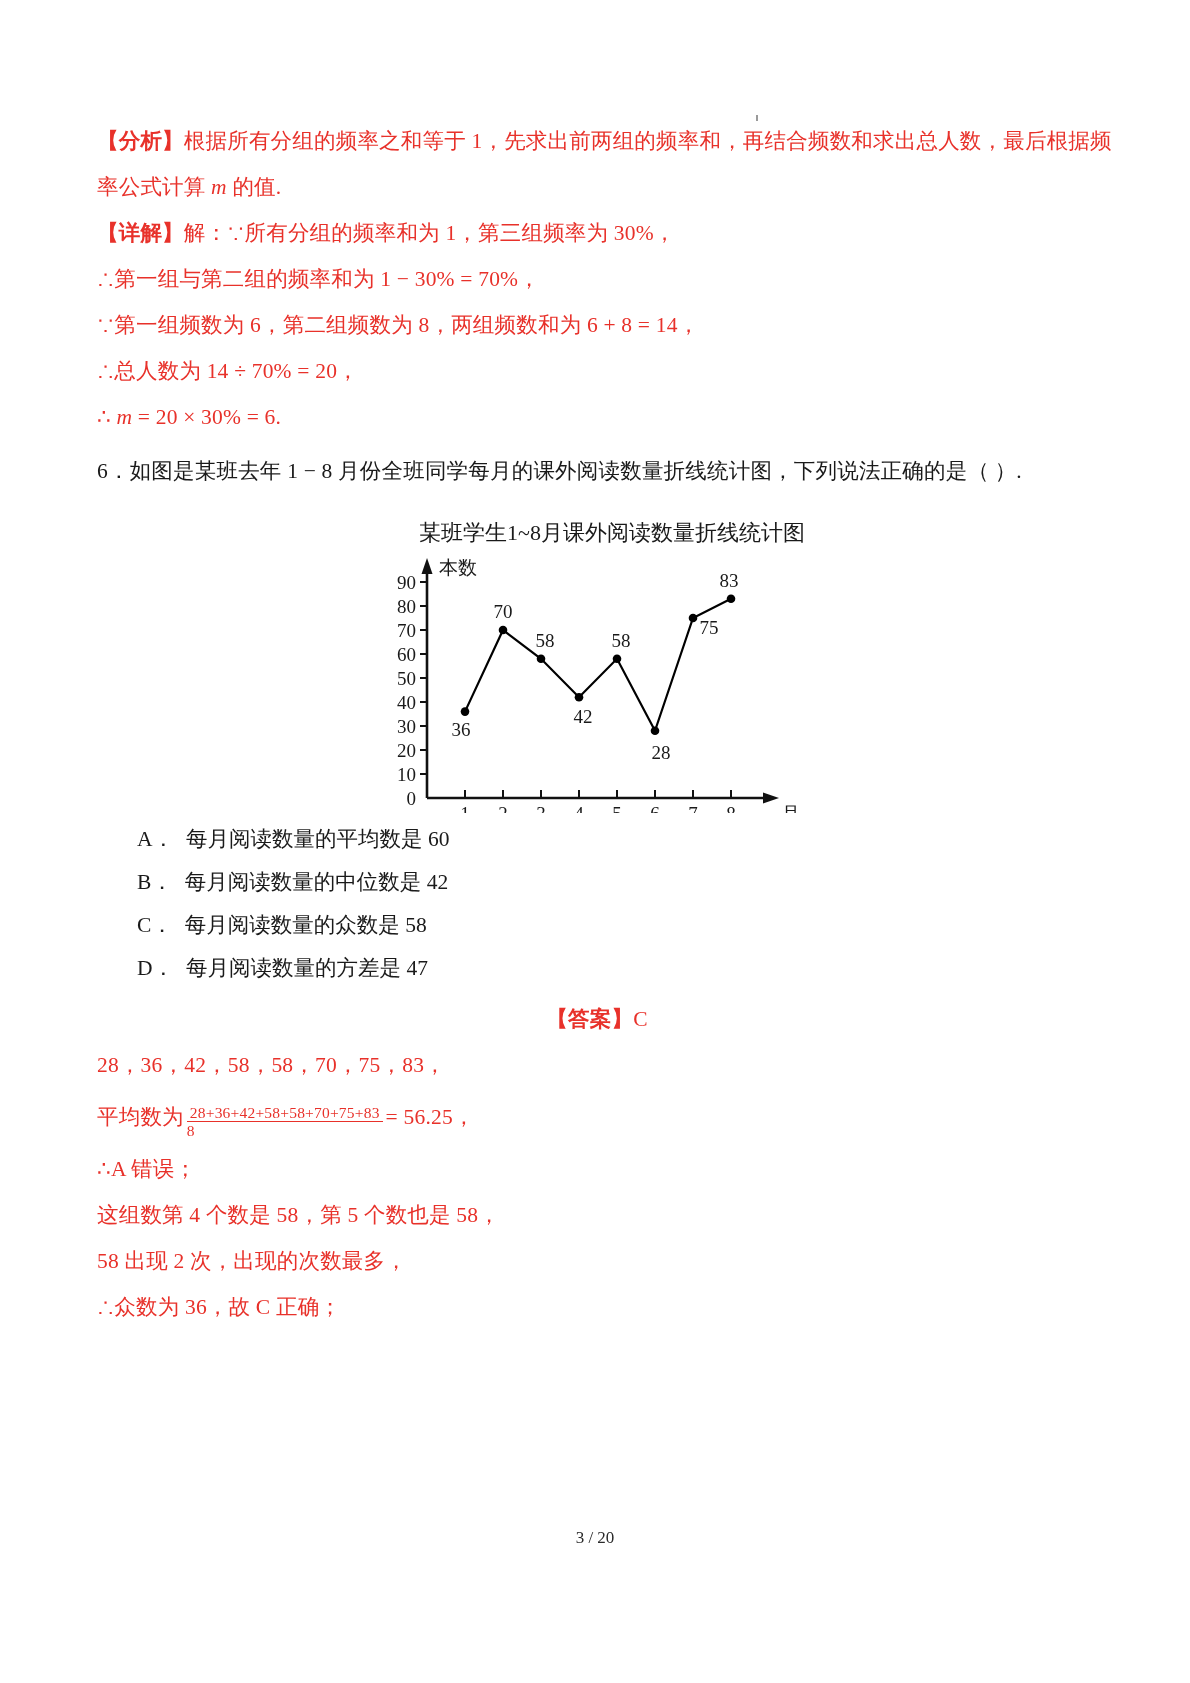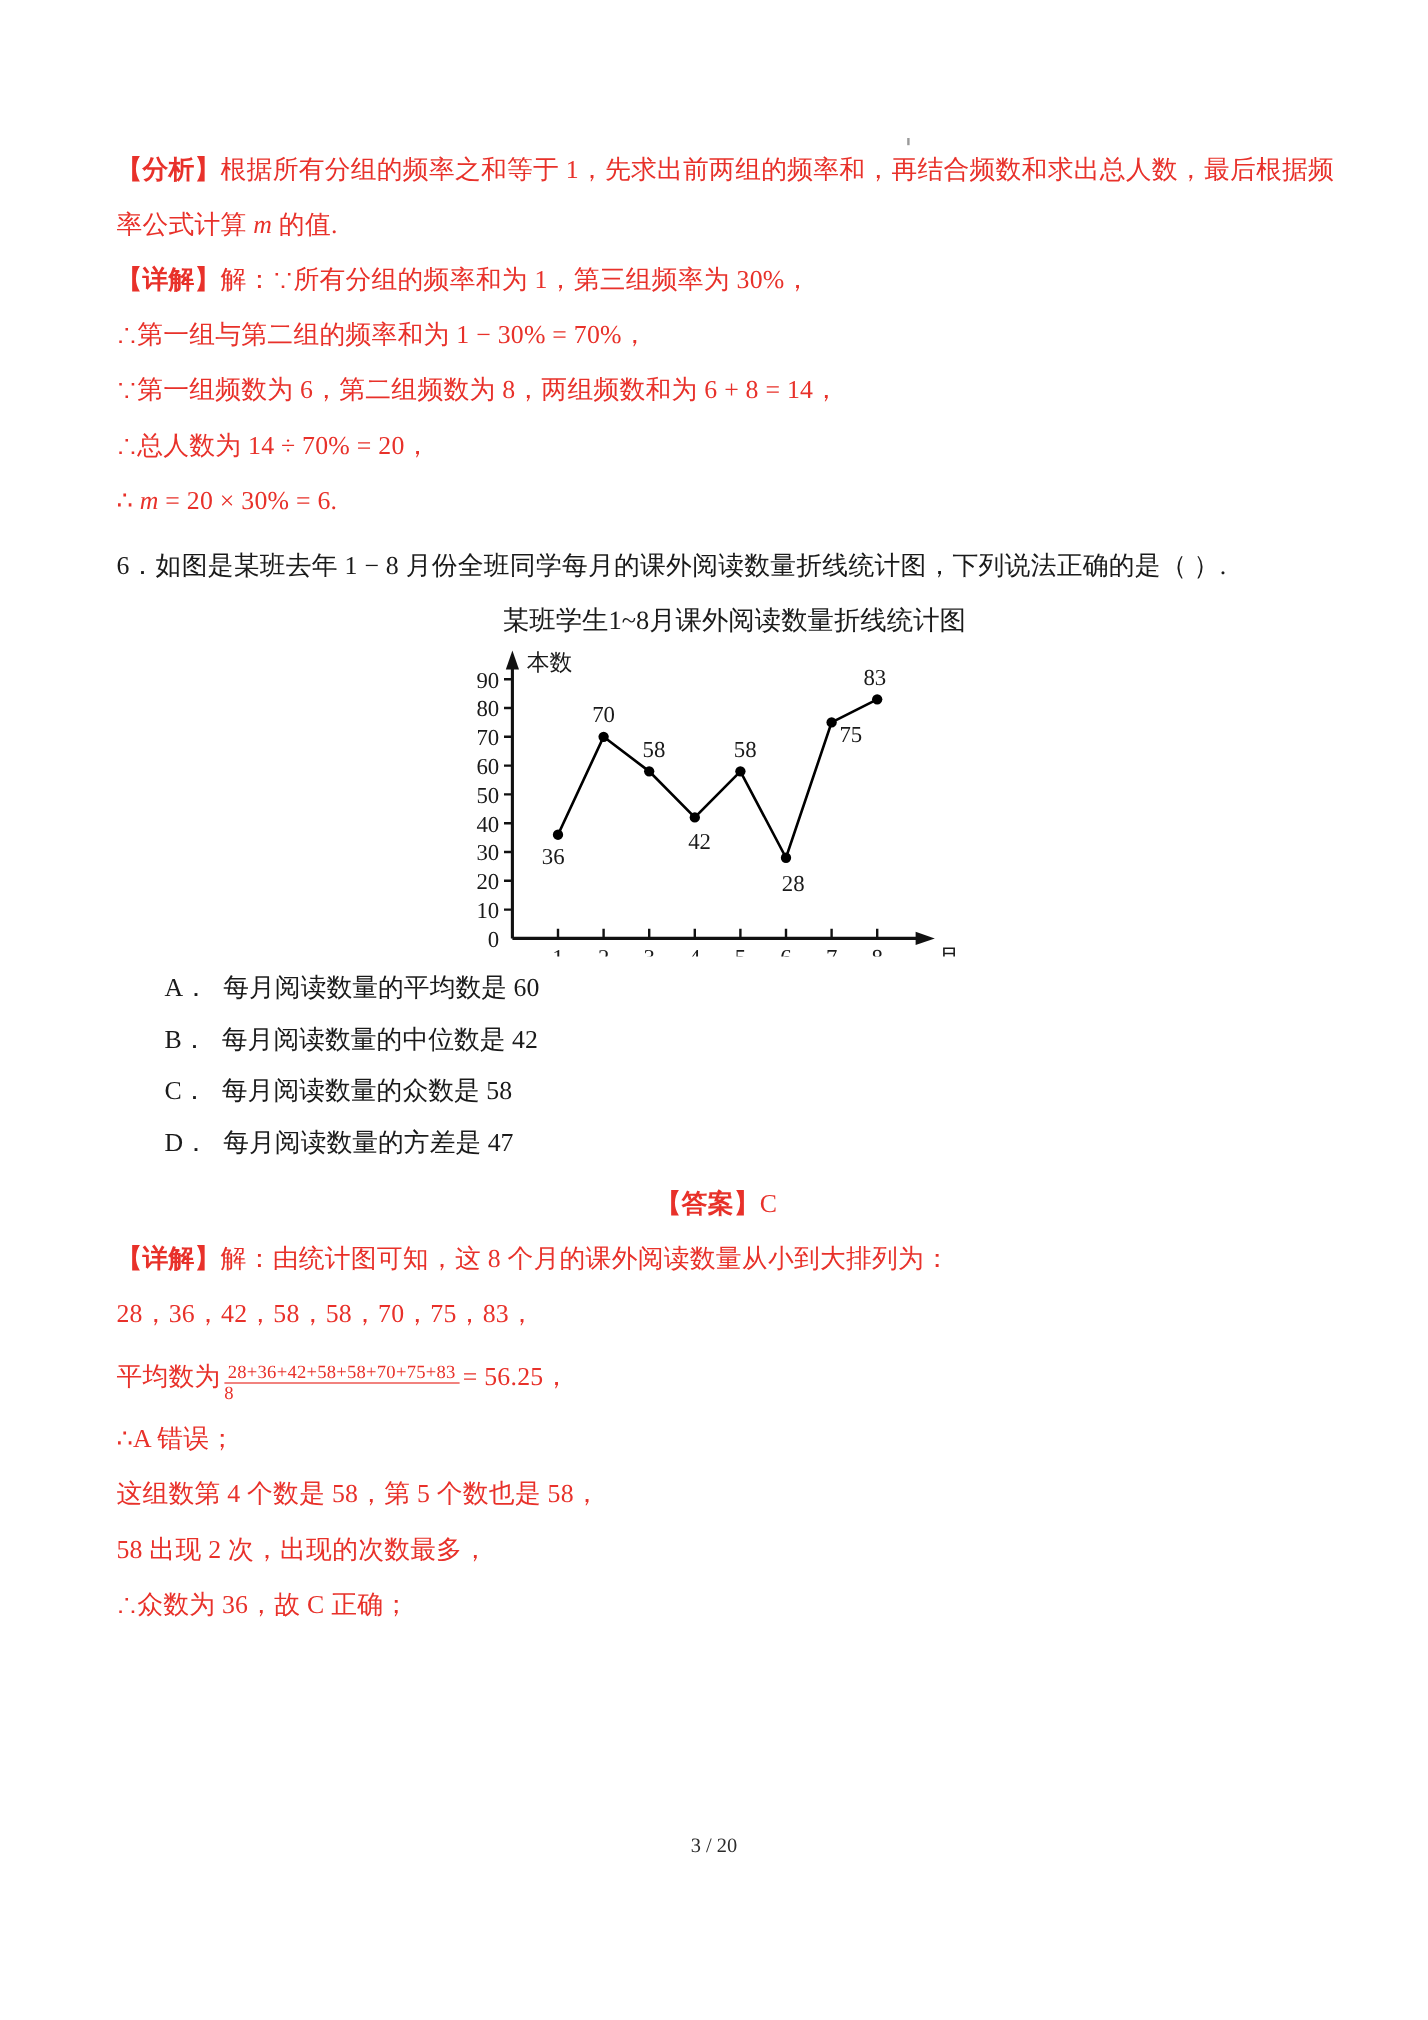--- a/index.html
+++ b/index.html
@@ -69,21 +69,21 @@
     width: 2px;
     height: 6px;
     background: #9a9a9a;
   }
 
   
   .chart-wrap {
     position: relative;
     width: 1000px;
     height: 300px;
-    margin-top: 8px;
+    margin-top: 24px;
   }
   .chart-title {
     position: absolute;
     left: 0; right: 0;
     top: 0;
     text-align: center;
     font-size: 22px;
     color: #1a1a1a;
     font-family: "Liberation Serif", serif;
     padding-left: 30px;
@@ -226,21 +226,20 @@
       </svg>
     </div>
 
     <div class="opt"><span class="lbl">A．</span><span>每月阅读数量的平均数是 60</span></div>
     <div class="opt"><span class="lbl">B．</span><span>每月阅读数量的中位数是 42</span></div>
     <div class="opt"><span class="lbl">C．</span><span>每月阅读数量的众数是 58</span></div>
     <div class="opt"><span class="lbl">D．</span><span>每月阅读数量的方差是 47</span></div>
 
     <div class="line red" style="margin-top:6px;text-align:center;"><span class="tag">【答案】</span><span>C</span></div>
 
-    <div class="line red"><span class="tag">【详解】</span><span>解：由统计图可知，这 8 个月的课外阅读数量从小到大排列为：</span></div>
     <div class="line red"><span>28，36，42，58，58，70，75，83，</span></div>
 
     <div class="line red tall-line">
       <span>平均数为</span><span class="frac"><span class="top">28+36+42+58+58+70+75+83</span><span class="bot">8</span></span><span>= 56.25，</span>
     </div>
 
     <div class="line red"><span>∴A 错误；</span></div>
     <div class="line red"><span>这组数第 4 个数是 58，第 5 个数也是 58，</span></div>
 
 

